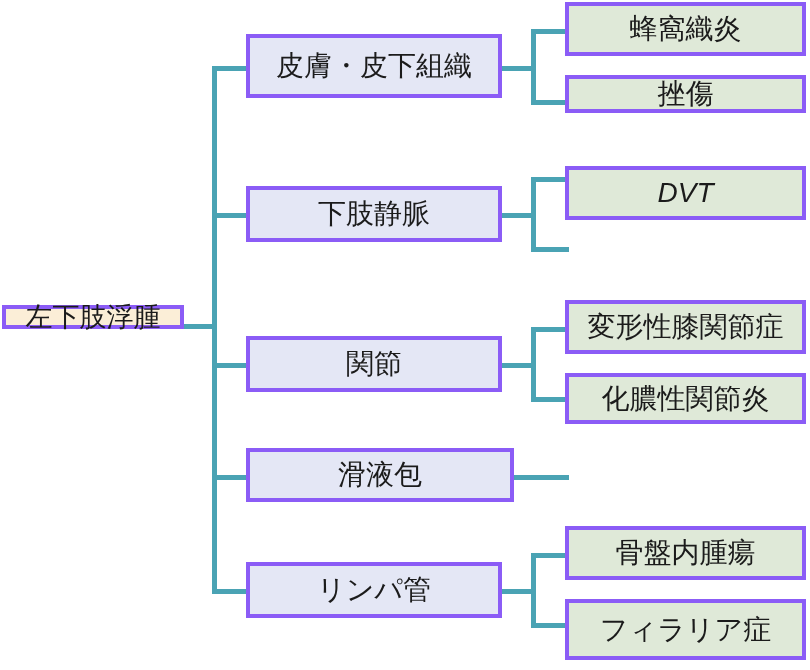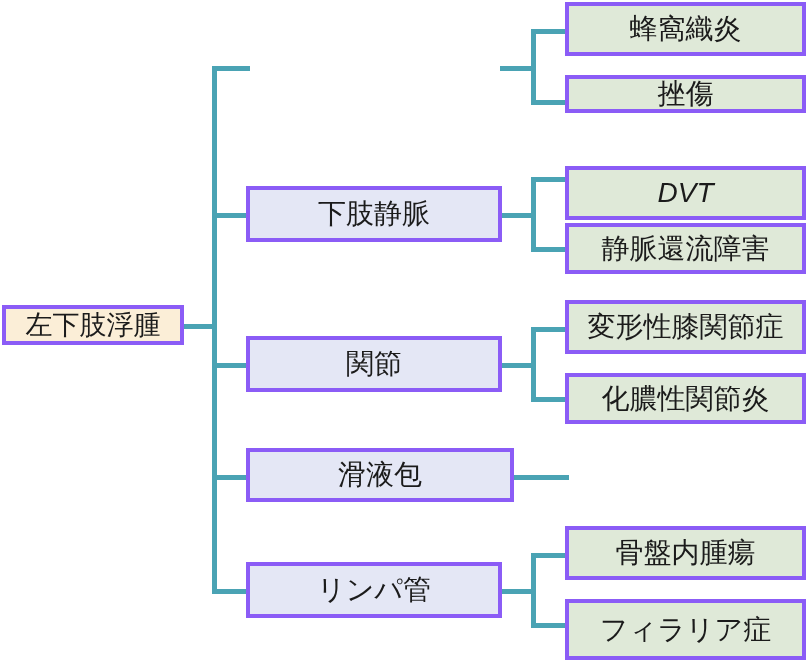--- a/index.html
+++ b/index.html
@@ -82,38 +82,38 @@
   <div class="conn conn-h" style="left:531px; top:327px; width:38px;"></div>
   <div class="conn conn-h" style="left:531px; top:397px; width:38px;"></div>
 
   <div class="conn conn-h" style="left:500px; top:475px; width:69px;"></div>
 
   <div class="conn conn-h" style="left:500px; top:589px; width:36px;"></div>
   <div class="conn conn-v" style="left:531px; top:553px; height:75px;"></div>
   <div class="conn conn-h" style="left:531px; top:553px; width:38px;"></div>
   <div class="conn conn-h" style="left:531px; top:623px; width:38px;"></div>
 
-  <div class="node node-root" style="left:2px; top:305px; width:182px; height:40px;">左下肢浮腫</div>
+  <div class="node node-root" style="left:2px; top:305px; width:182px; height:24px;">左下肢浮腫</div>
 
+  <div class="node node-branch" style="left:246px; top:34px; width:256px; height:64px;">皮膚・皮下組織</div>
 
   <div class="node node-branch" style="left:246px; top:186px; width:256px; height:56px;">下肢静脈</div>
 
   <div class="node node-branch" style="left:246px; top:336px; width:256px; height:56px;">関節</div>
 
   <div class="node node-branch" style="left:246px; top:448px; width:268px; height:54px;">滑液包</div>
 
   <div class="node node-branch" style="left:246px; top:562px; width:256px; height:56px;">リンパ管</div>
 
   <div class="node node-leaf" style="left:565px; top:2px; width:241px; height:54px;">蜂窩織炎</div>
 
   <div class="node node-leaf" style="left:565px; top:75px; width:241px; height:38px;">挫傷</div>
 
   <div class="node node-leaf" style="left:565px; top:166px; width:241px; height:54px;font-style:italic;">DVT</div>
 
-  <div class="node node-leaf" style="left:565px; top:223px; width:241px; height:51px;">静脈還流障害</div>
 
   <div class="node node-leaf" style="left:565px; top:300px; width:241px; height:54px;">変形性膝関節症</div>
 
   <div class="node node-leaf" style="left:565px; top:373px; width:241px; height:51px;">化膿性関節炎</div>
 
 
   <div class="node node-leaf" style="left:565px; top:526px; width:241px; height:54px;">骨盤内腫瘍</div>
 
   <div class="node node-leaf" style="left:565px; top:599px; width:241px; height:61px;">フィラリア症</div>
 

